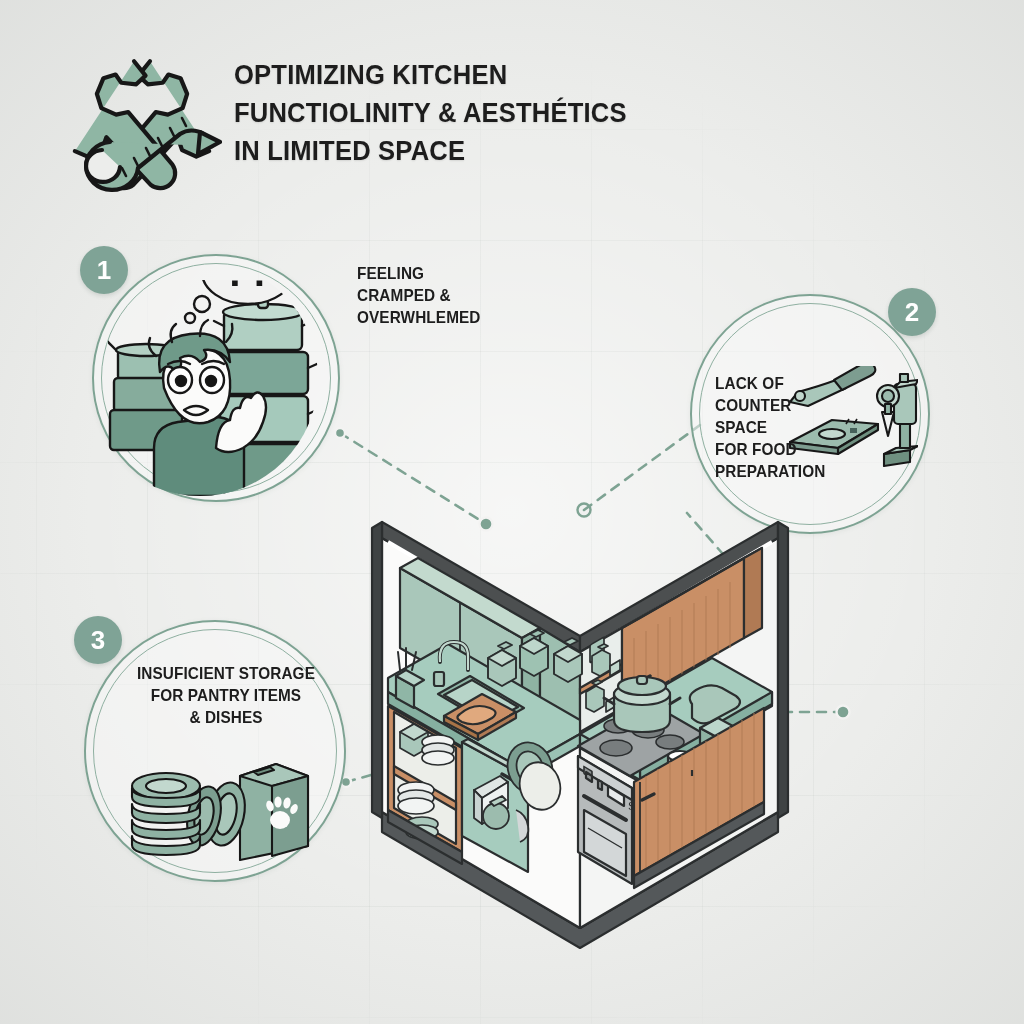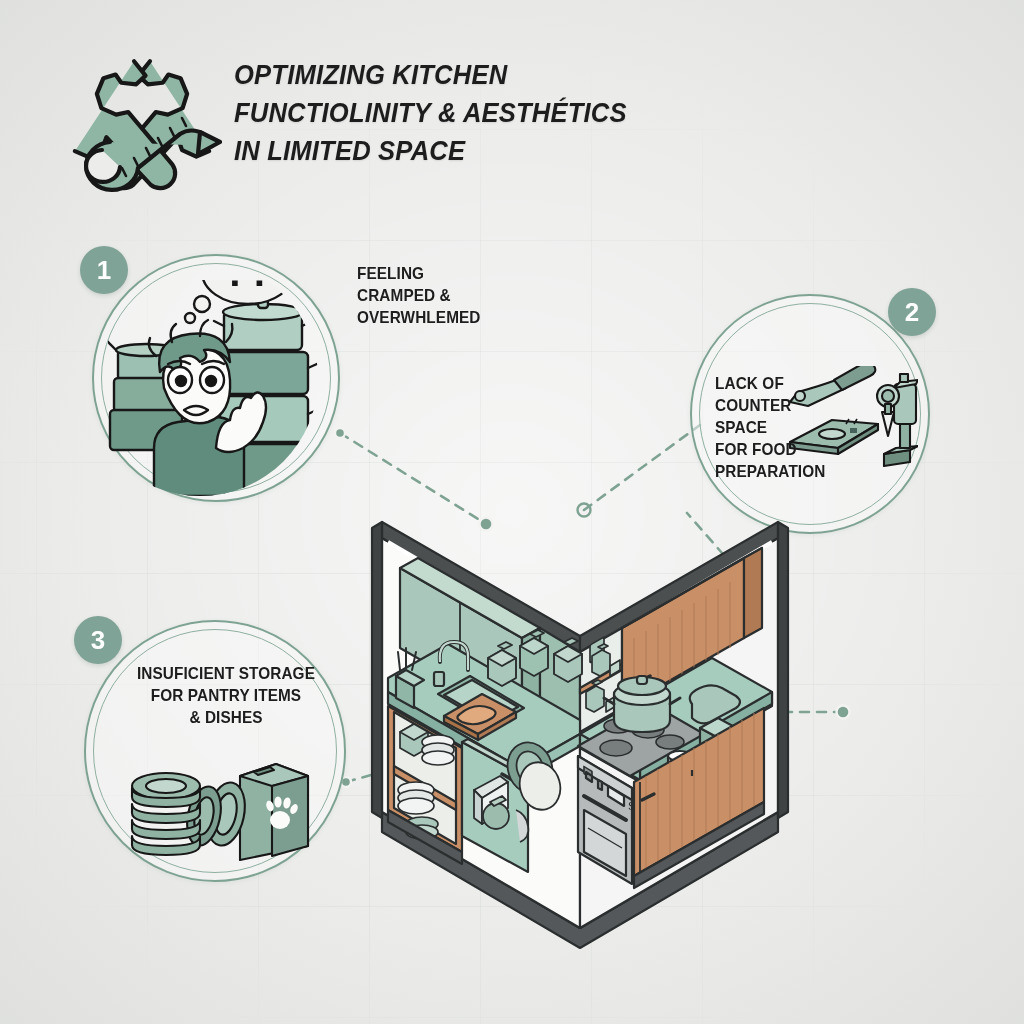--- a/index.html
+++ b/index.html
@@ -23,21 +23,21 @@
     -webkit-mask-image:radial-gradient(ellipse 62% 58% at 48% 56%, #000 25%, rgba(0,0,0,.55) 62%, rgba(0,0,0,0) 88%);
     mask-image:radial-gradient(ellipse 62% 58% at 48% 56%, #000 25%, rgba(0,0,0,.55) 62%, rgba(0,0,0,0) 88%);
     pointer-events:none;
   }
   .vignette{
     position:absolute;inset:0;pointer-events:none;
     background:radial-gradient(ellipse 75% 72% at 50% 50%, rgba(255,255,255,.55) 0%, rgba(255,255,255,0) 55%, rgba(190,193,190,.30) 100%);
   }
 
   
-  .header{position:absolute;left:62px;top:44px;width:620px;height:170px;font-style:italic;}
+  .header{position:absolute;left:62px;top:44px;width:620px;height:170px;}
   .logo-icon{position:absolute;left:0;top:2px;width:160px;height:160px;}
   .title-block{
     position:absolute;left:172px;top:12px;width:440px;
     color:#1d1d1d;
     font-weight:700;
     font-size:27.5px;
     line-height:38px;
     letter-spacing:.2px;
     transform:scaleX(.93);
     transform-origin:left top;

